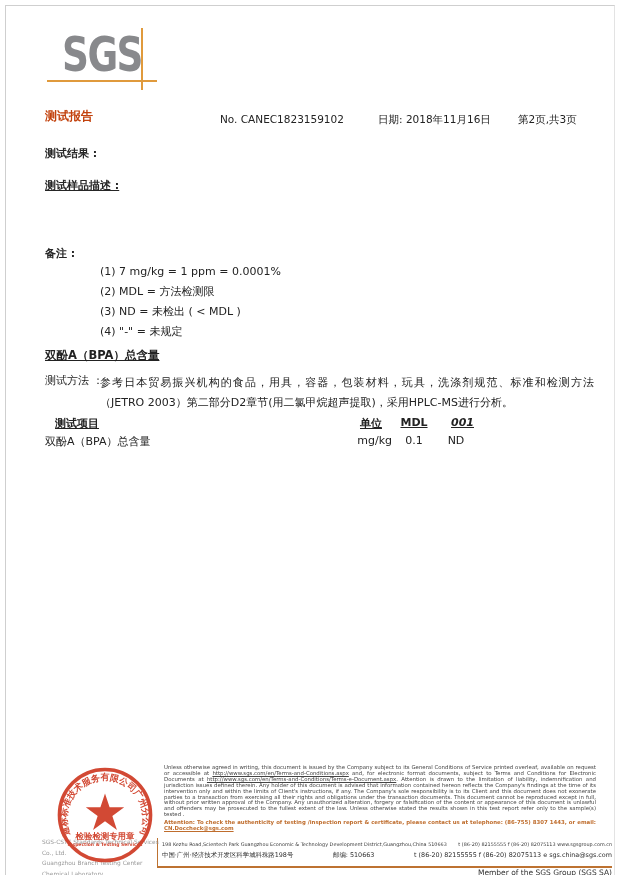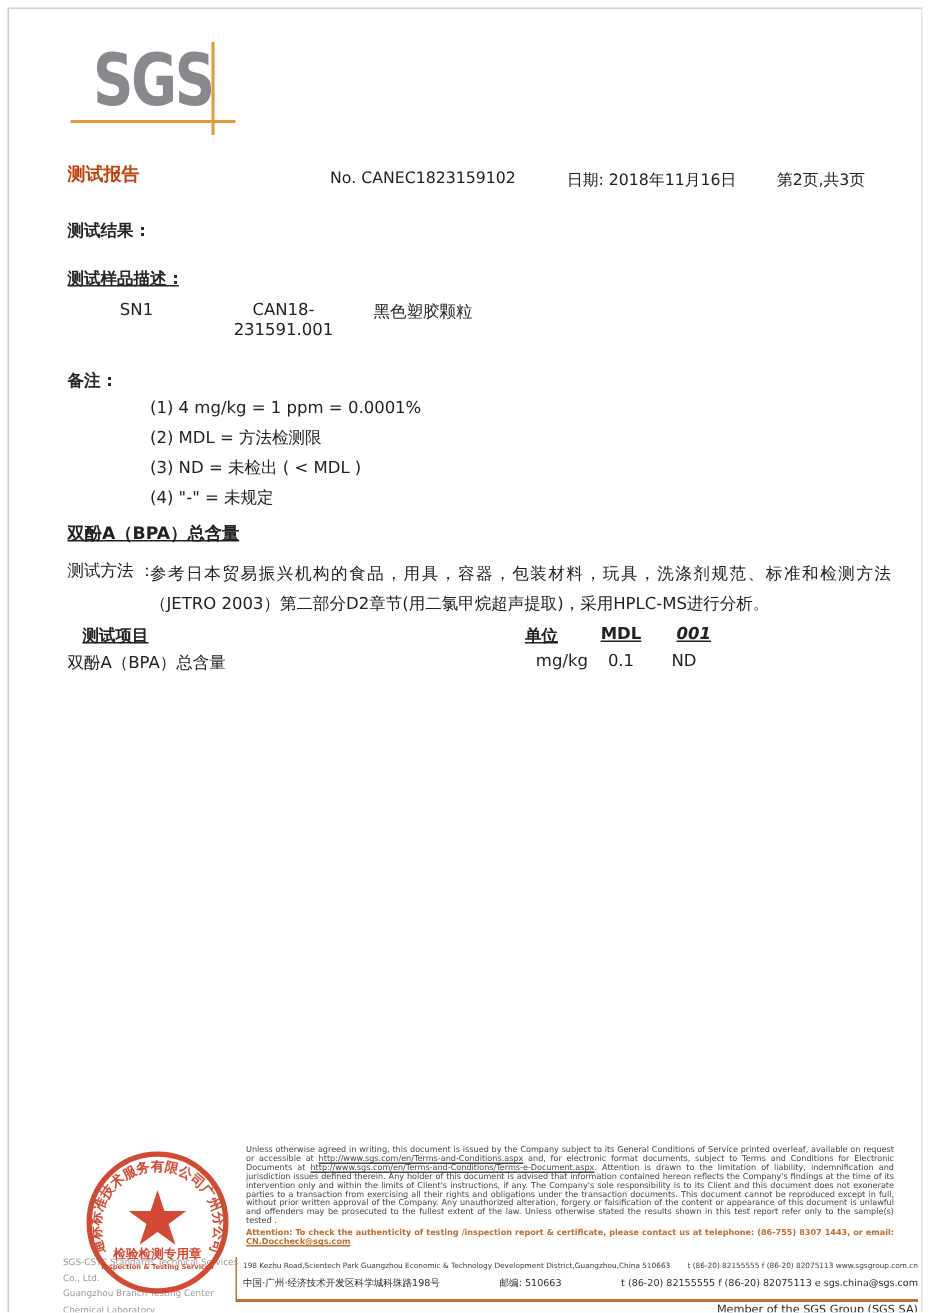--- a/index.html
+++ b/index.html
@@ -33,21 +33,21 @@
 
   .notes-label { position:absolute; left:45px; top:246px; }
   .notes-list { position:absolute; left:100px; top:262px; font-size:11px; line-height:20px; }
 
   .bpa-heading { position:absolute; left:45px; top:348px; font-size:11.5px; font-weight:bold; text-decoration:underline; }
   .method-label { position:absolute; left:45px; top:373px; font-size:11px; }
   .method-text { position:absolute; left:100px; top:373px; width:494px; font-size:11px; line-height:19.5px; text-align:justify; }
 
   .ttable-hdr span, .ttable-row span { position:absolute; font-size:11px; }
   .th-item { left:55px; top:416px; font-weight:bold; text-decoration:underline; }
-  .th-unit { left:350px; top:416px; width:42px; font-weight:bold; text-decoration:underline; }
+  .th-unit { left:350px; top:416px; width:42px; text-align:center; font-weight:bold; text-decoration:underline; }
   .th-mdl  { left:394px; top:416px; width:40px; text-align:center; font-weight:bold; text-decoration:underline; }
   .th-001  { left:438px; top:416px; width:36px; text-align:right; font-weight:bold; font-style:italic; text-decoration:underline; }
   .tr-item { left:45px;  top:434px; }
   .tr-unit { left:350px; top:434px; width:42px; text-align:right; }
   .tr-mdl  { left:394px; top:434px; width:40px; text-align:center; }
   .tr-001  { left:438px; top:434px; width:36px; text-align:center; }
 
   
   .legal { position:absolute; left:164px; top:765px; width:432px; font-size:5.4px; line-height:5.9px;
     text-align:justify; color:#454545; }
@@ -80,30 +80,25 @@
 
   <div class="doc-title">测试报告</div>
   <div class="hdr-no">No. CANEC1823159102</div>
   <div class="hdr-date">日期: 2018年11月16日</div>
   <div class="hdr-pages">第2页,共3页</div>
 
   <div class="results-label lbl">测试结果 :</div>
 
   <div class="sample-heading lbl">测试样品描述 :</div>
   <div class="sample-table">
-    <div class="st-row">
-      <span class="st-c1">SN1</span>
-      <span class="st-c2">CAN18-231591.001</span>
-      <span class="st-c3">黑色塑胶颗粒</span>
-    </div>
   </div>
 
   <div class="notes-label lbl">备注 :</div>
   <div class="notes-list">
-    <div>(1) 4 mg/kg = 1 ppm = 0.0001%</div>
+    <div>(1) 7 mg/kg = 1 ppm = 0.0001%</div>
     <div>(2) MDL = 方法检测限</div>
     <div>(3) ND = 未检出 ( &lt; MDL )</div>
     <div>(4) "-" = 未规定</div>
   </div>
 
   <div class="bpa-heading">双酚A（BPA）总含量</div>
   <div class="method-label">测试方法 ：</div>
   <div class="method-text">参考日本贸易振兴机构的食品，用具，容器，包装材料，玩具，洗涤剂规范、标准和检测方法（JETRO 2003）第二部分D2章节(用二氯甲烷超声提取)，采用HPLC-MS进行分析。</div>
 
   <div class="ttable-hdr">

